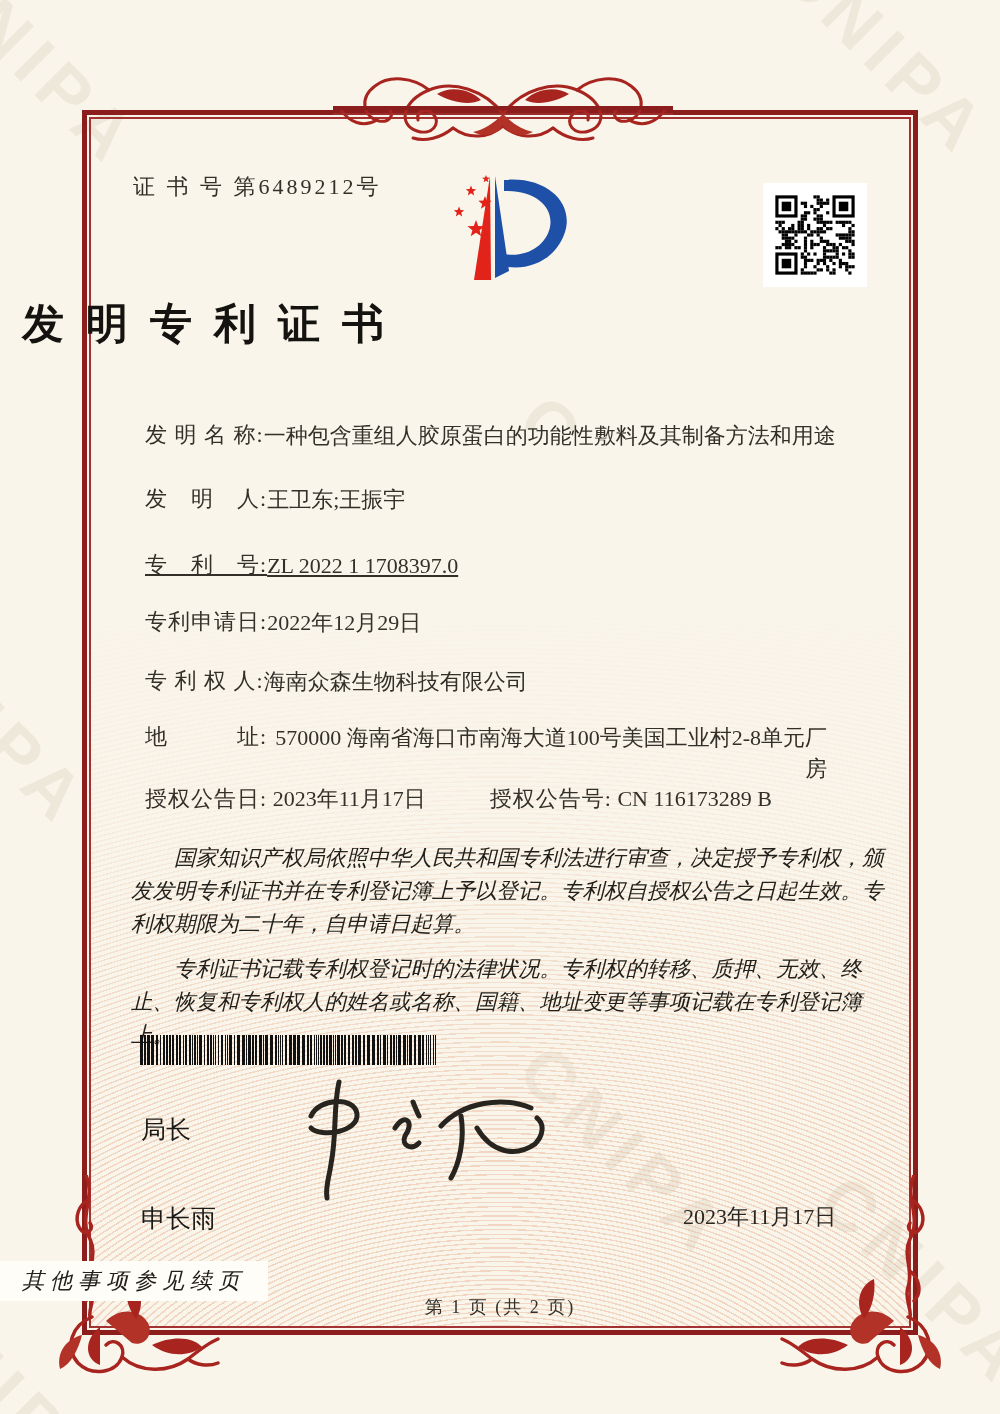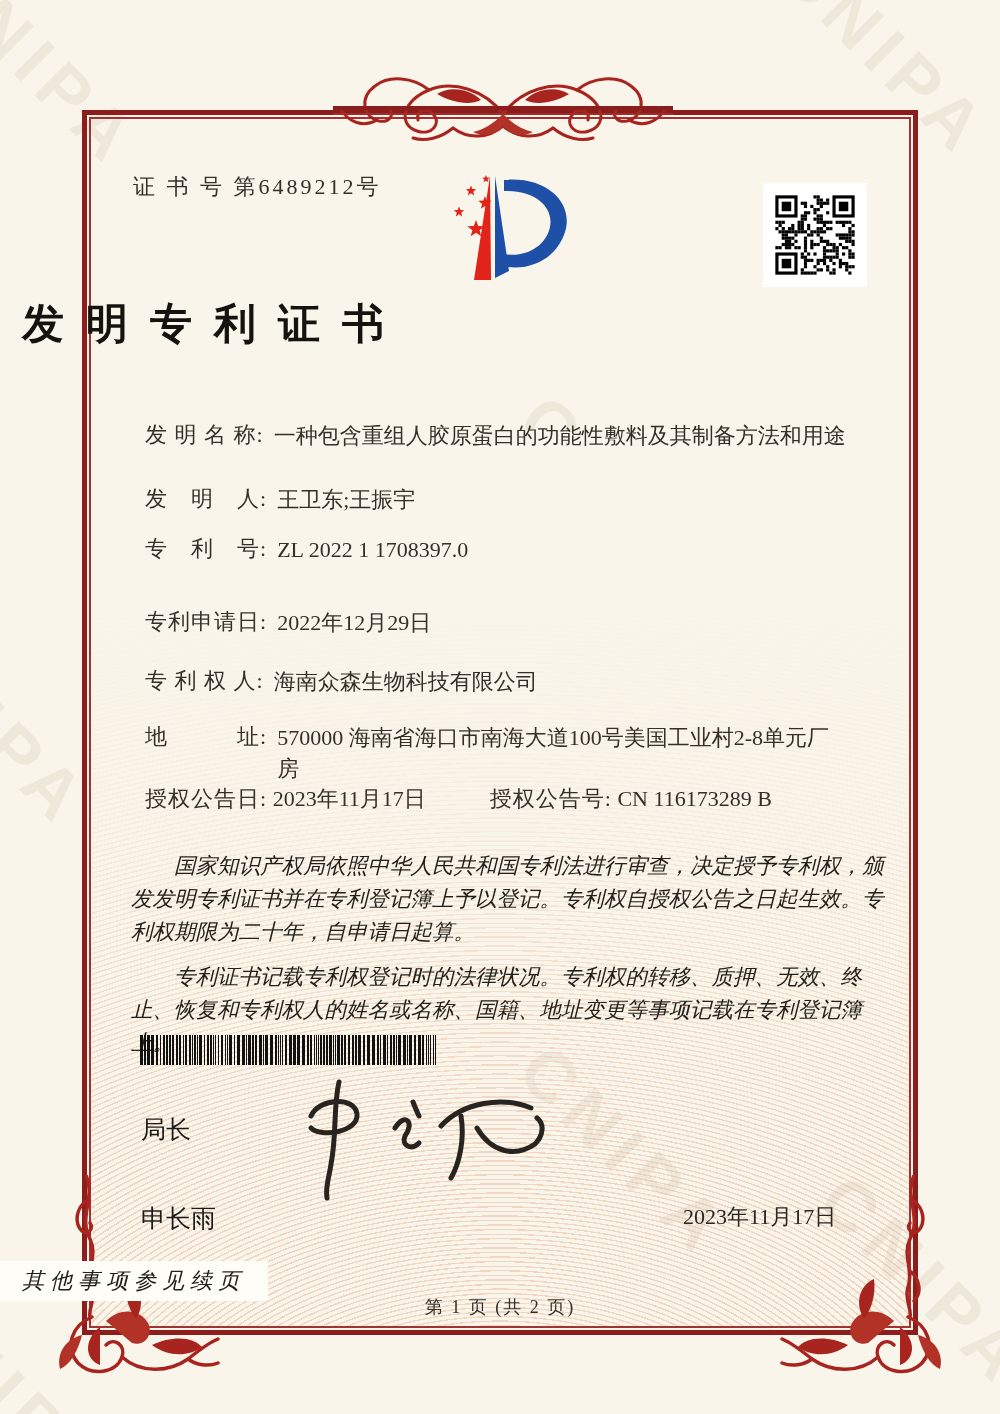--- a/index.html
+++ b/index.html
@@ -48,26 +48,26 @@
   .title{
     left:0;top:296px;width:1000px;
     font-size:42px;font-weight:bold;color:#15130f;
     letter-spacing:22px;text-indent:22px;
   }
 
   
   .fields{left:145px;top:414px;width:740px;}
   .frow{position:absolute;left:0;display:flex;align-items:flex-start;font-size:22px;color:#33302a;}
   .flabel{flex:0 0 auto;white-space:pre;letter-spacing:1px;}
-  .fvalue{margin-left:10px;max-width:590px;line-height:31px;}
+  .fvalue{max-width:590px;line-height:31px;text-align:right;}
   .row-grant{display:flex;gap:64px;}
 
   
   .paras{left:131px;top:838px;width:757px;font-size:21.5px;line-height:33px;color:#23201b;}
-  .paras p{margin:12px 0 12px 0;text-indent:2em;font-style:italic;}
+  .paras p{margin:4px 0 12px 0;text-indent:2em;font-style:italic;}
 
   
   .barcode{left:140px;top:1035px;}
 
   
   .sig-title{left:141px;top:1113px;font-family:Liberation Sans, sans-serif;font-size:25px;color:#1c1a16;}
   .sig-name{left:141px;top:1158px;font-family:"Liberation Sans","DejaVu Sans",sans-serif;font-size:25px;color:#1c1a16;margin-top:44px;}
   .sig-hand{left:265px;top:1072px;}
 
   .issue-date{left:683px;top:1202px;font-size:22px;color:#2a2722;}
@@ -380,21 +380,21 @@
 
 <div class="abs fields">
   <div class="frow" style="top:6px;">
     <span class="flabel">发 明 名 称:</span>
     <span class="fvalue">一种包含重组人胶原蛋白的功能性敷料及其制备方法和用途</span>
   </div>
   <div class="frow" style="top:70px;">
     <span class="flabel">发　明　人:</span>
     <span class="fvalue">王卫东;王振宇</span>
   </div>
-  <div class="frow" style="top:120px;">
+  <div class="frow" style="top:136px;text-decoration:underline;">
     <span class="flabel">专　利　号:</span>
     <span class="fvalue">ZL 2022 1 1708397.0</span>
   </div>
   <div class="frow" style="top:193px;">
     <span class="flabel">专利申请日:</span>
     <span class="fvalue">2022年12月29日</span>
   </div>
   <div class="frow" style="top:252px;">
     <span class="flabel">专 利 权 人:</span>
     <span class="fvalue">海南众森生物科技有限公司</span>

